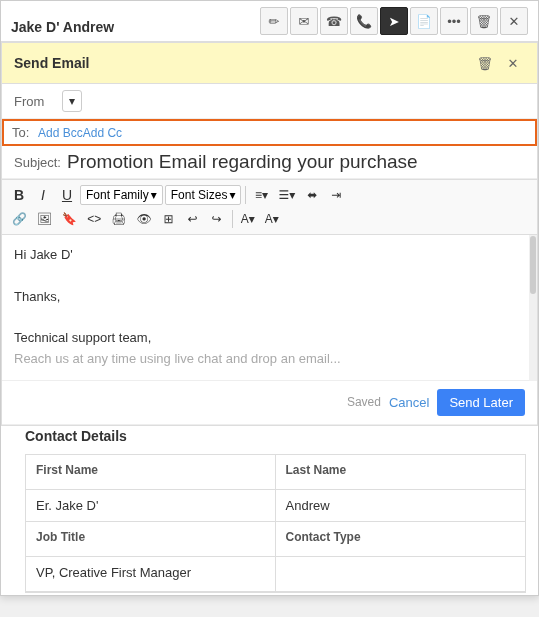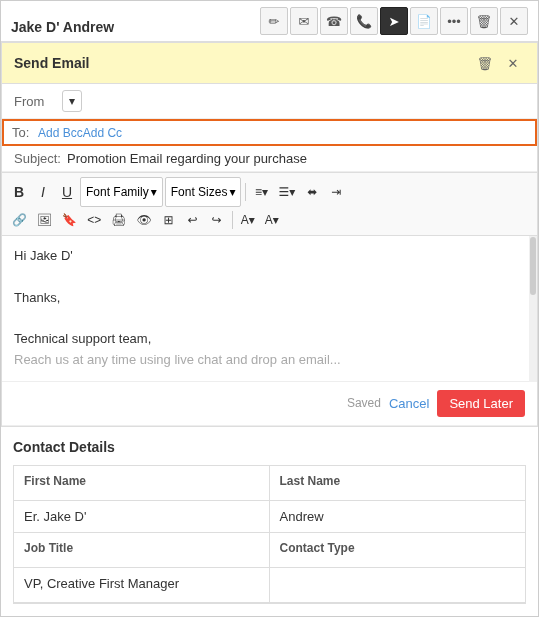--- a/index.html
+++ b/index.html
@@ -149,21 +149,21 @@
     .add-bcc-cc span { cursor: pointer; }
     
     .subject-row {
       display: flex;
       align-items: center;
       padding: 5px 12px;
       border-bottom: 1px solid #eee;
       gap: 6px;
     }
     .subject-text {
-      font-size: 13px;
+      font-size: 19px;
       color: #333;
     }
     
     .editor-toolbar {
       border-top: 1px solid #ddd;
       border-bottom: 1px solid #ddd;
       padding: 4px 6px;
       display: flex;
       flex-direction: column;
       gap: 2px;
@@ -195,21 +195,21 @@
     .tb-dropdown {
       display: flex;
       align-items: center;
       gap: 2px;
       border: 1px solid #ccc;
       background: #fff;
       padding: 2px 5px;
       cursor: pointer;
       border-radius: 2px;
       font-size: 12px;
-      height: 30px;
+      height: 20px;
     }
     .tb-sep {
       width: 1px;
       height: 18px;
       background: #ccc;
       margin: 0 2px;
     }
     
     .editor-body {
       min-height: 110px;
@@ -237,40 +237,41 @@
       color: #999;
       font-size: 12px;
     }
     .cancel-link {
       color: #4a90d9;
       font-size: 13px;
       cursor: pointer;
       text-decoration: none;
     }
     .btn-send-later {
-      background: #ef4444;
+      background: #3b82f6;
       color: #fff;
       border: none;
       padding: 6px 12px;
       font-size: 13px;
       border-radius: 3px;
       cursor: pointer;
     }
     .btn-send {
       background: #4a90d9;
       color: #fff;
       border: none;
       padding: 6px 14px;
       font-size: 13px;
       border-radius: 3px;
       cursor: pointer;
     }
     
     .contact-section {
-      padding: 12px 12px;
+      padding: 2px 12px;
+      margin-left: 12px;
     }
     .contact-title {
       font-size: 14px;
       font-weight: bold;
       color: #333;
       margin-bottom: 10px;
     }
     .contact-grid {
       display: grid;
       grid-template-columns: 1fr 1fr;

